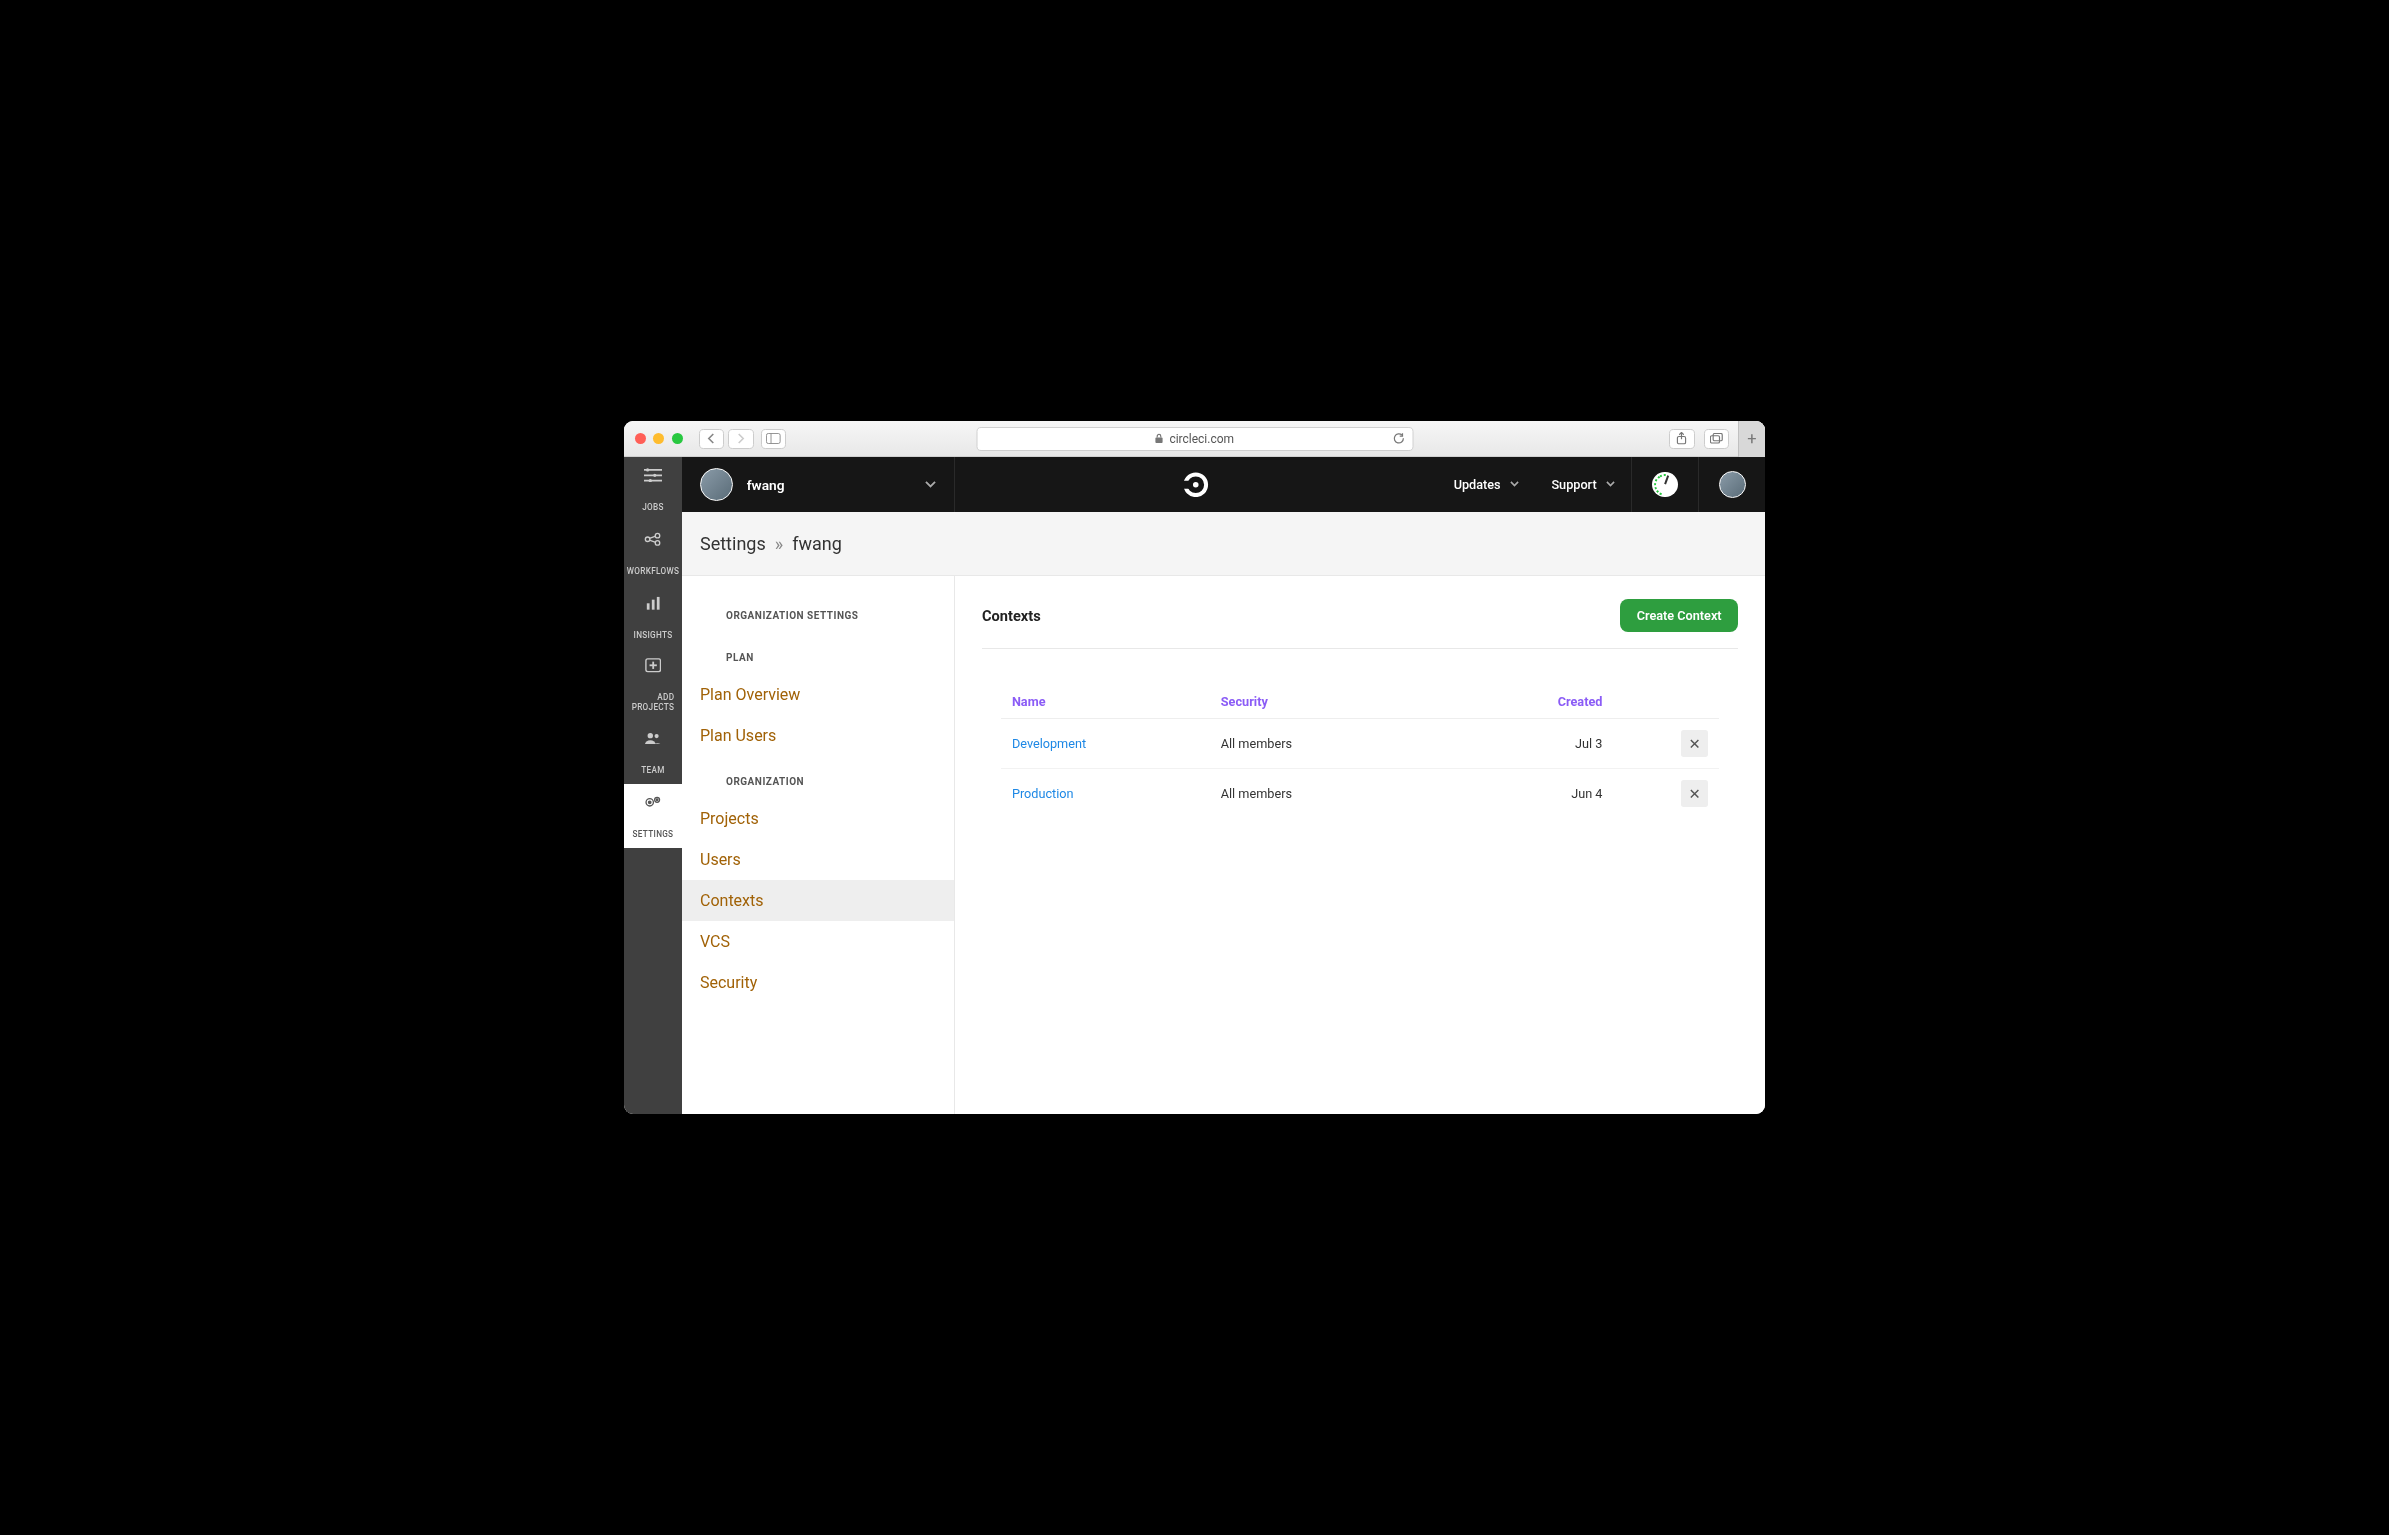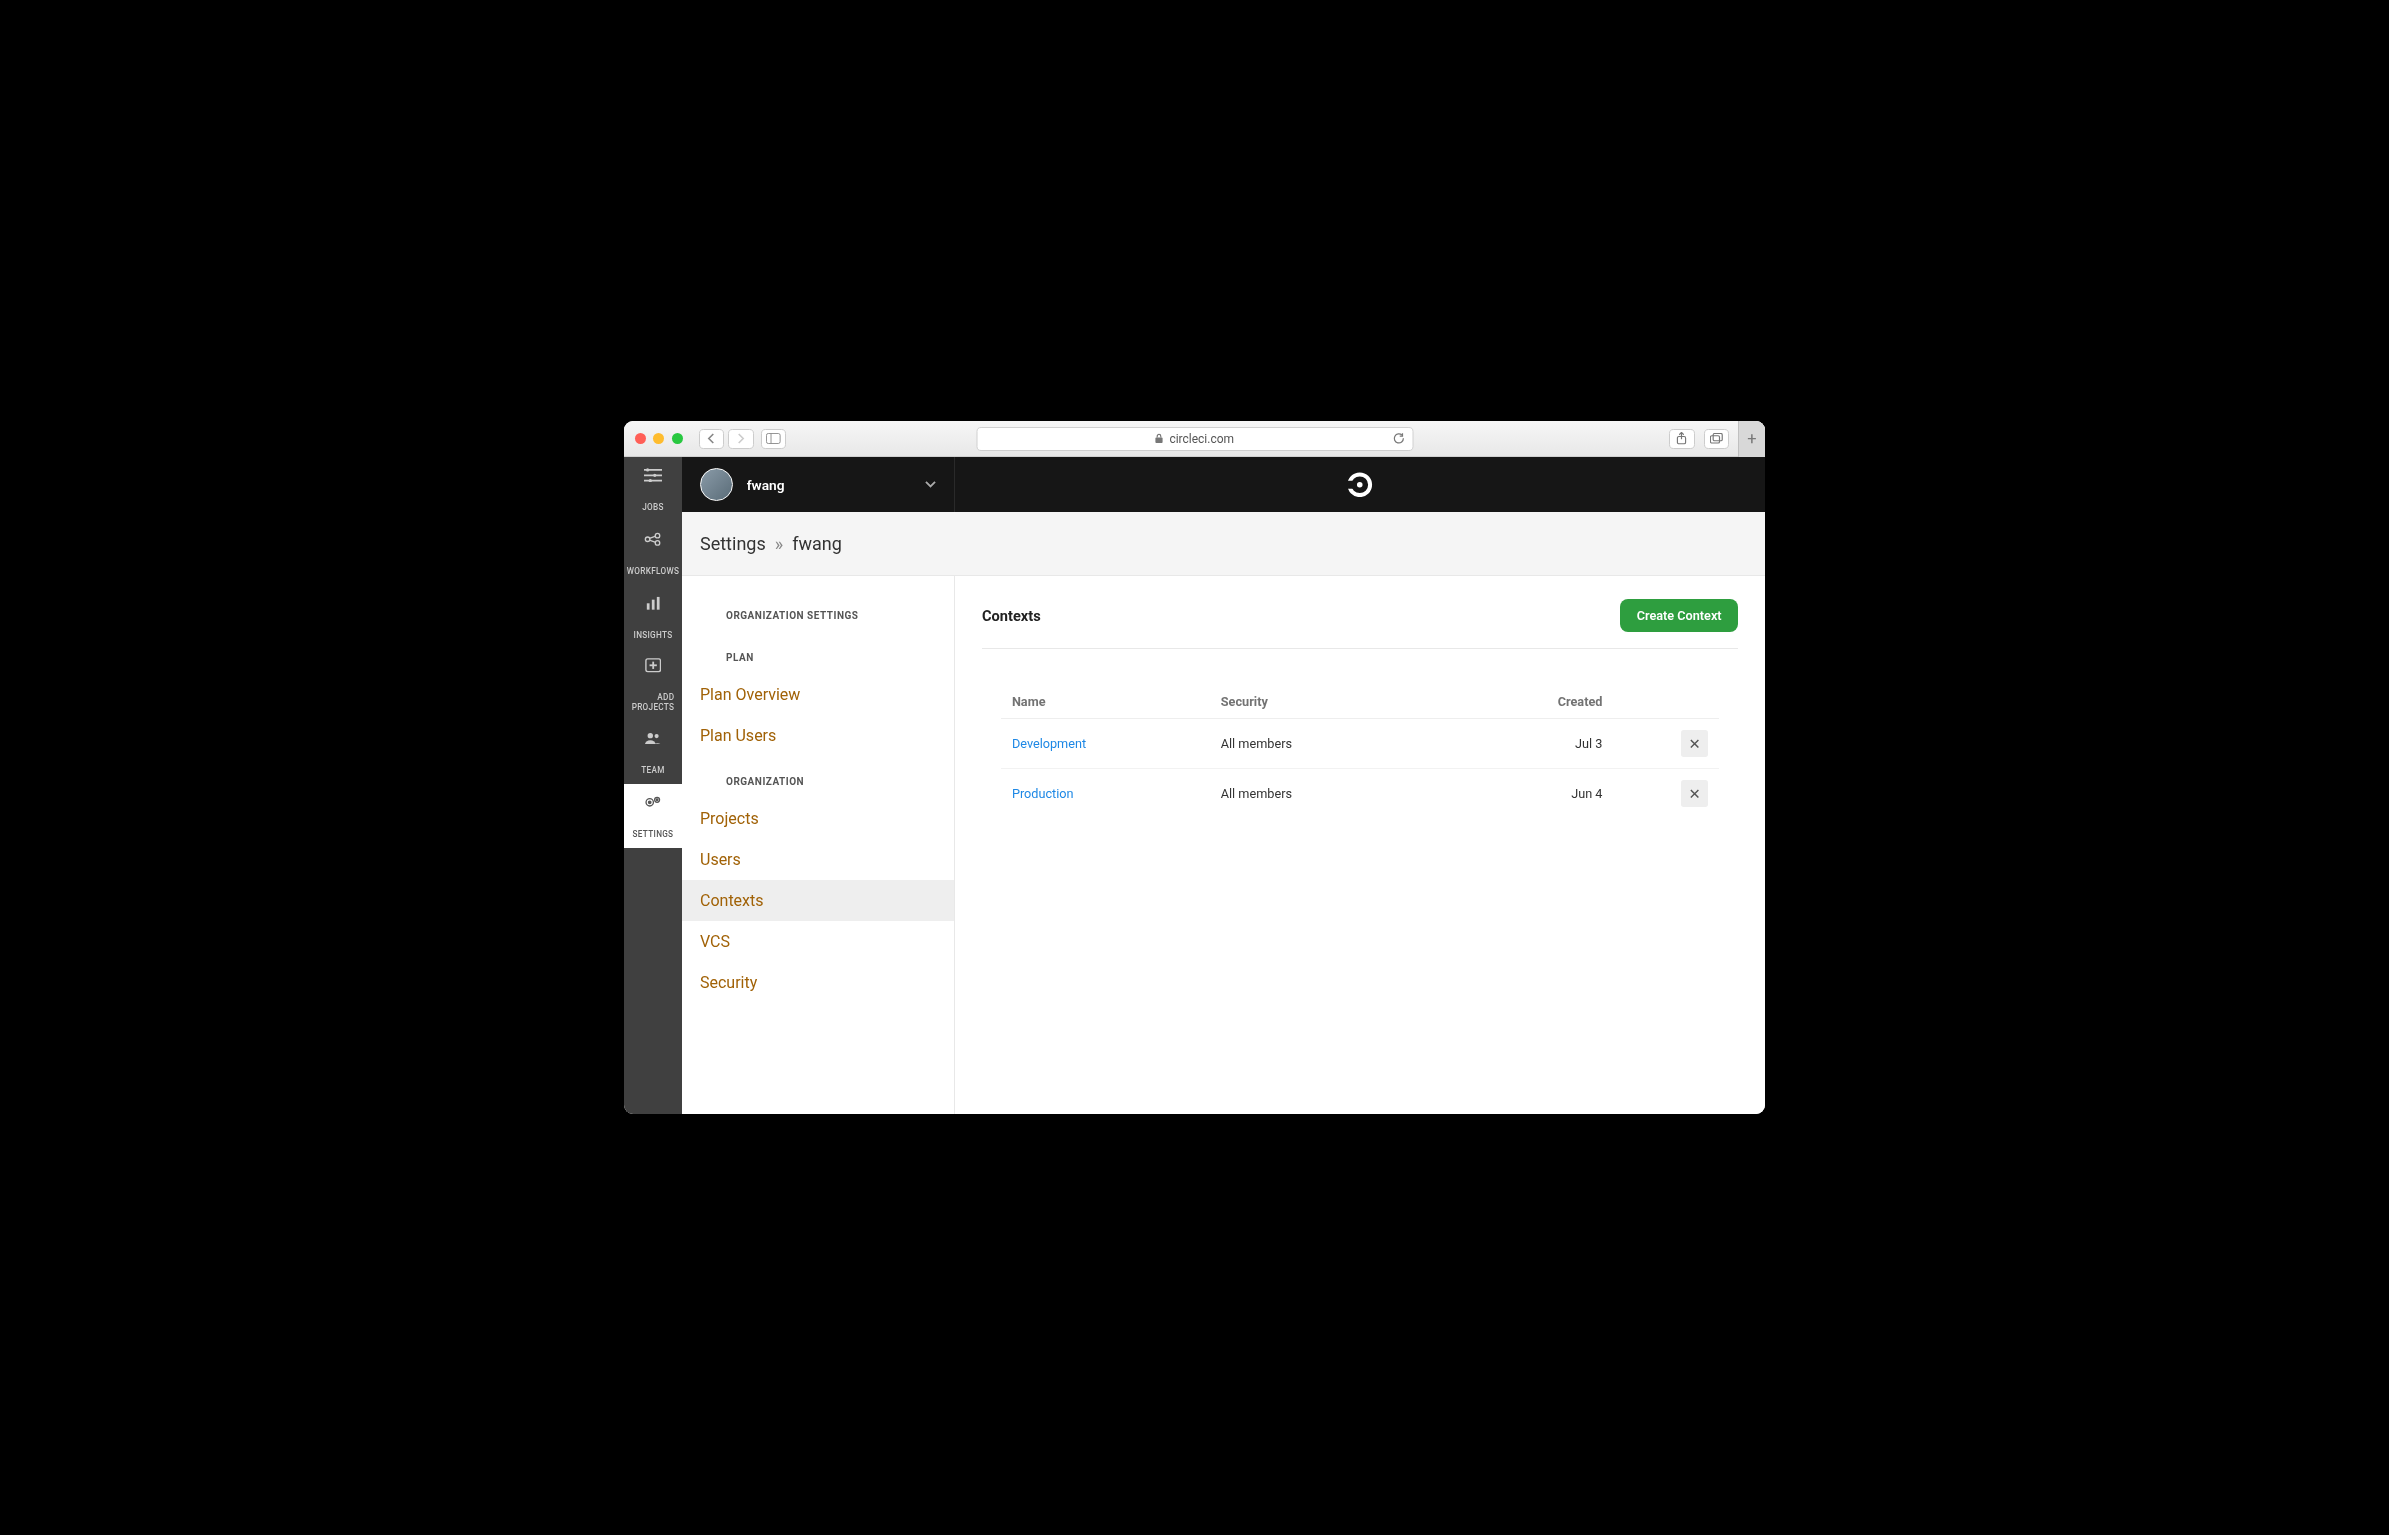--- a/index.html
+++ b/index.html
@@ -55,21 +55,21 @@
 .sidebar-link { display: block; padding: 11px 18px; font-size: 16px; color: #a16207; cursor: pointer; }
 .sidebar-link.active { background: #eeeeee; }
 .sidebar-gap { height: 9px; }
 
 .page { flex: 1; background: #fff; padding: 23px 27px; overflow-y: auto; }
 .page-header { display: flex; align-items: center; justify-content: space-between; border-bottom: 0.9px solid #e8e8e8; padding-bottom: 16.4px; margin-bottom: 36px; }
 .page-title { font-size: 14.6px; font-weight: 700; color: #222; }
 .create-btn { background: #2e9e3f; color: #fff; border: none; border-radius: 8px; padding: 9px 16.4px; font-size: 12.7px; font-weight: 600; cursor: pointer; }
 
 .ctx-table { width: 95%; margin: 0 auto; }
-.ctx-head { display: flex; padding: 9px 11px; font-size: 12.7px; font-weight: 700; color: #737373; border-bottom: 0.9px solid #eee; }
+.ctx-head { display: flex; padding: 9px 11px; font-size: 12.7px; font-weight: 700; color: #8b5cf6; border-bottom: 0.9px solid #eee; }
 .ctx-row { display: flex; padding: 11px 11px; font-size: 12.7px; color: #333; border-bottom: 0.9px solid #f2f2f2; align-items: center; }
 .ctx-row:last-child { border-bottom: none; }
 .col-name { flex: 0 0 30%; }
 .col-sec { flex: 0 0 38%; }
 .col-created { flex: 0 0 22%; text-align: right; padding-right: 36px; }
 .col-del { flex: 0 0 10%; display: flex; justify-content: flex-end; }
 .ctx-link { color: #1e88e5; cursor: pointer; }
 .del-btn { width: 27px; height: 27px; background: #eee; border-radius: 2.7px; display: flex; align-items: center; justify-content: center; cursor: pointer; color: #555; font-size: 14.6px; }
 
 svg { display: block; }
@@ -226,20 +226,44 @@
           </div>
         </div>
         <div class="logo-area">
           <span>
             <svg class="circleci-logo" viewBox="0 0 32 32">
                 <circle cx="16" cy="16" r="13" fill="none" stroke="#fff" stroke-width="5"></circle>
                 <circle cx="16" cy="16" r="3.5" fill="#fff"></circle>
                 <rect x="0" y="11" width="9" height="10" fill="#161616"></rect>
               </svg>
           </span>
+        </div>
+        <div class="top-right">
+          <div class="top-link">
+            <span>Updates</span>
+            <span class="chev">
+                <svg width="9" height="6.4" viewBox="0 0 10 7">
+                  <path d="M1 1 L5 5 L9 1" fill="none" stroke="#aaa" stroke-width="1.8"></path>
+                </svg>
+              </span>
+          </div>
+          <div class="top-link">
+            <span>Support</span>
+            <span class="chev">
+                <svg width="9" height="6.4" viewBox="0 0 10 7">
+                  <path d="M1 1 L5 5 L9 1" fill="none" stroke="#aaa" stroke-width="1.8"></path>
+                </svg>
+              </span>
+          </div>
+          <div class="status-box">
+            <div class="status-gauge"></div>
+          </div>
+          <div class="avatar-box">
+            <div class="avatar-sm"></div>
+          </div>
         </div>
       </div>
 
       <div class="breadcrumb-bar">
         <span>Settings</span>
         <span class="sep">»</span>
         <span>fwang</span>
       </div>
 
       <div class="content-row">

